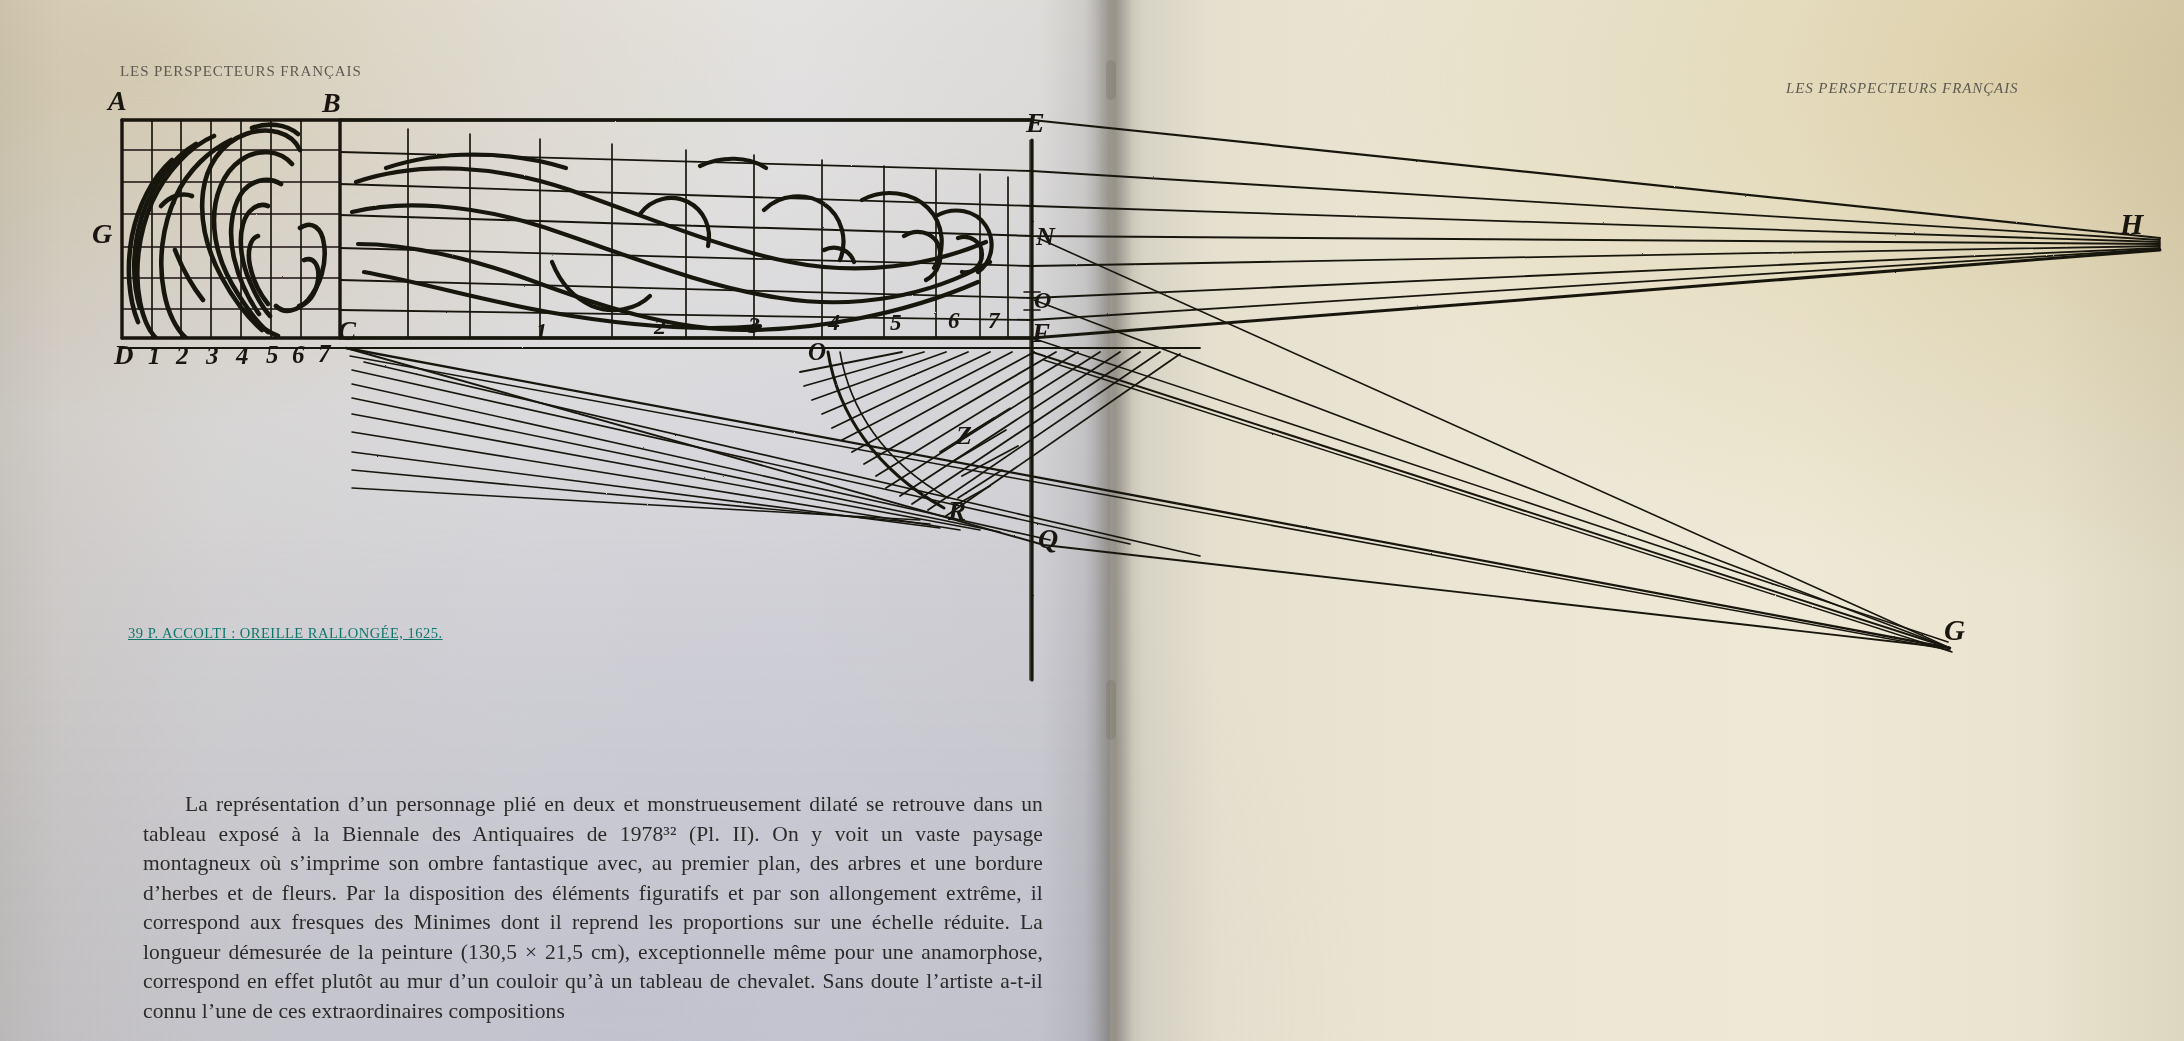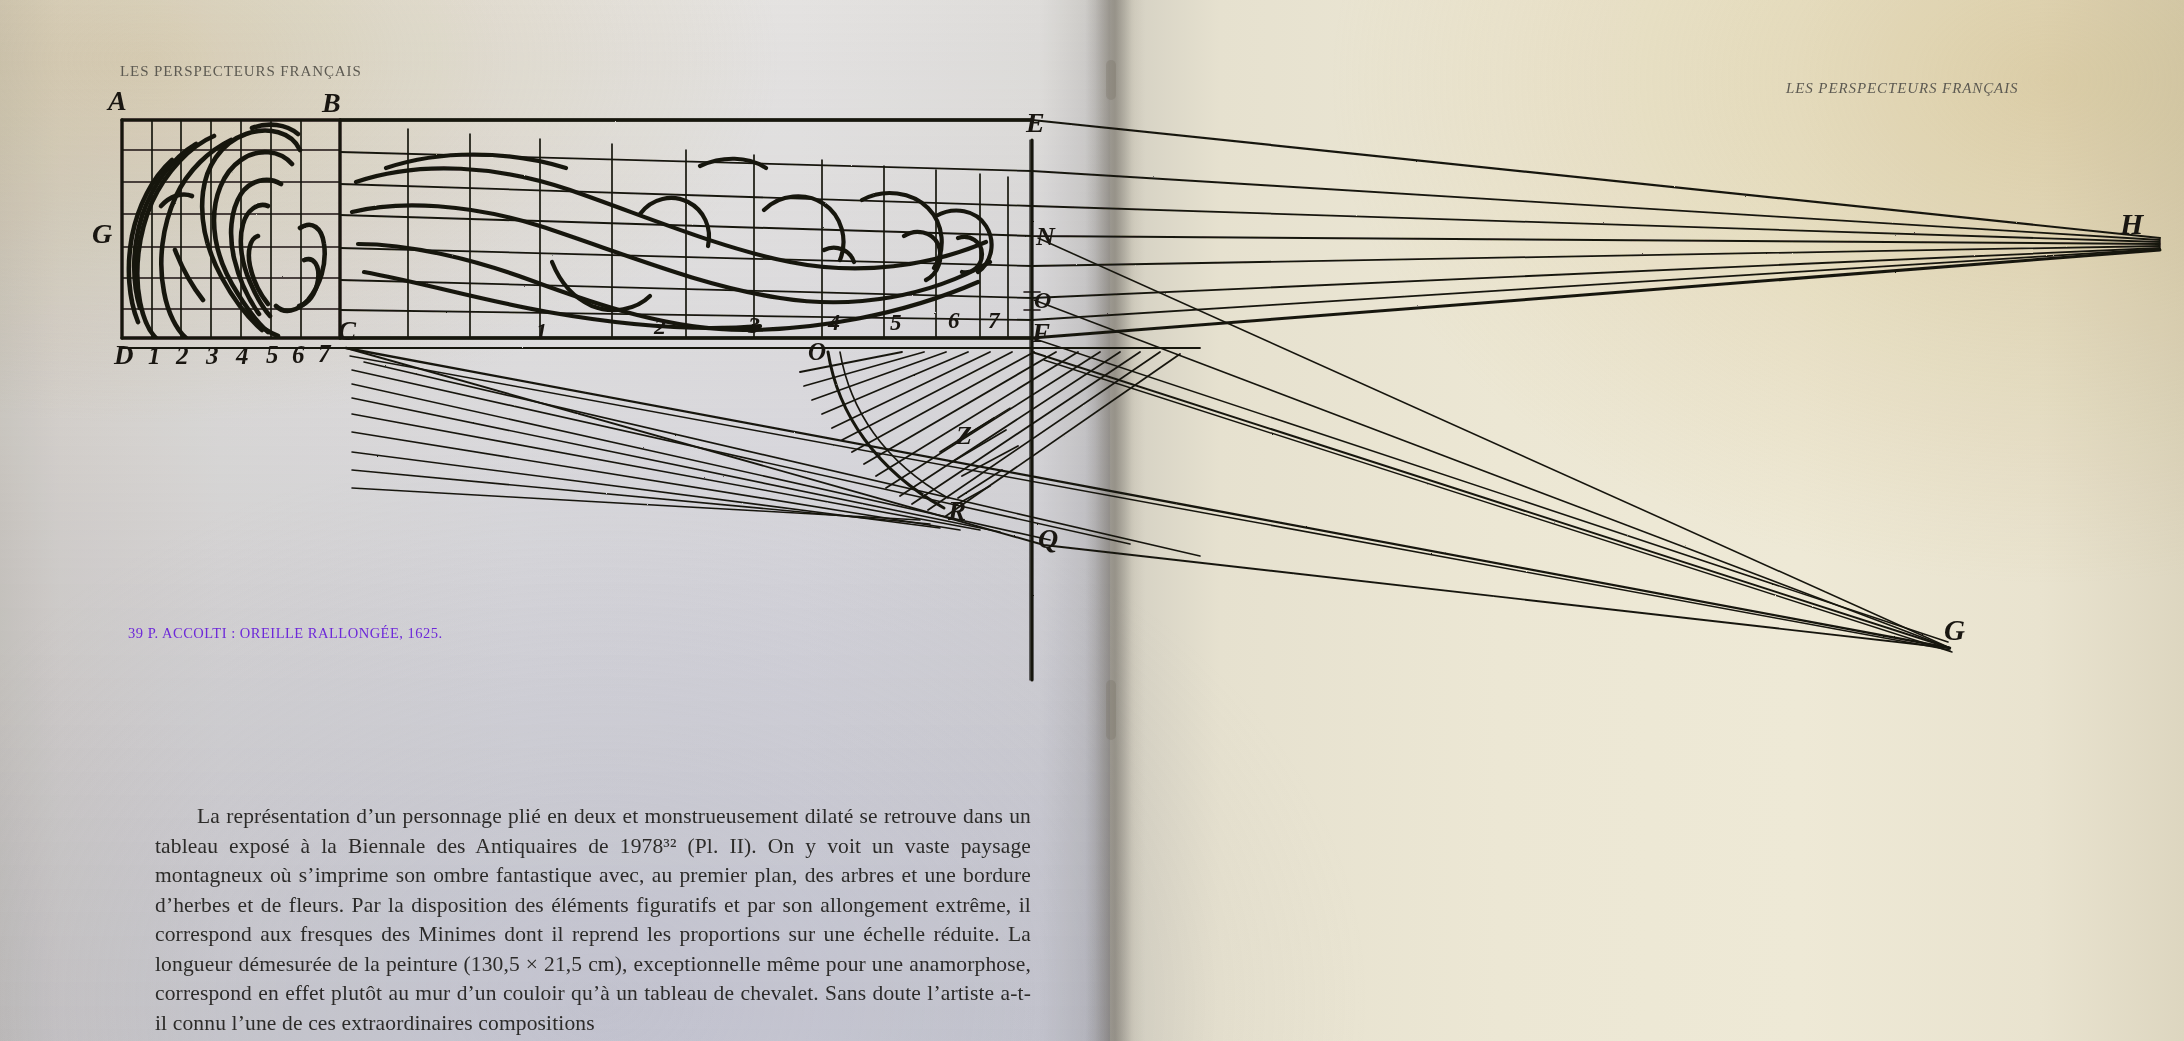--- a/index.html
+++ b/index.html
@@ -86,33 +86,34 @@
     font-size: 15px;
     letter-spacing: 0.9px;
     color: #5d5a52;
     font-style: italic;
   }
   .figure-caption {
     position: absolute;
     left: 128px; top: 625px;
     font-size: 14.5px;
     letter-spacing: 0.5px;
-    color: #6d28d9;
+    color: #0f766e;
+    text-decoration: underline;
   }
   .body-text {
     position: absolute;
     left: 143px; top: 790px;
     width: 900px;
     font-size: 21.5px;
     line-height: 29.5px;
     color: #2c2b29;
     text-align: justify;
     letter-spacing: 0.15px;
   }
-  .body-text p { margin: 12px; }
+  .body-text p { margin: 0; }
   .body-text .indent { text-indent: 42px; }
   .body-text .last-line {
     position: absolute;
     left: 0; top: 206px;
     width: 900px;
     overflow: hidden;
     height: 22px;
   }
 
   

